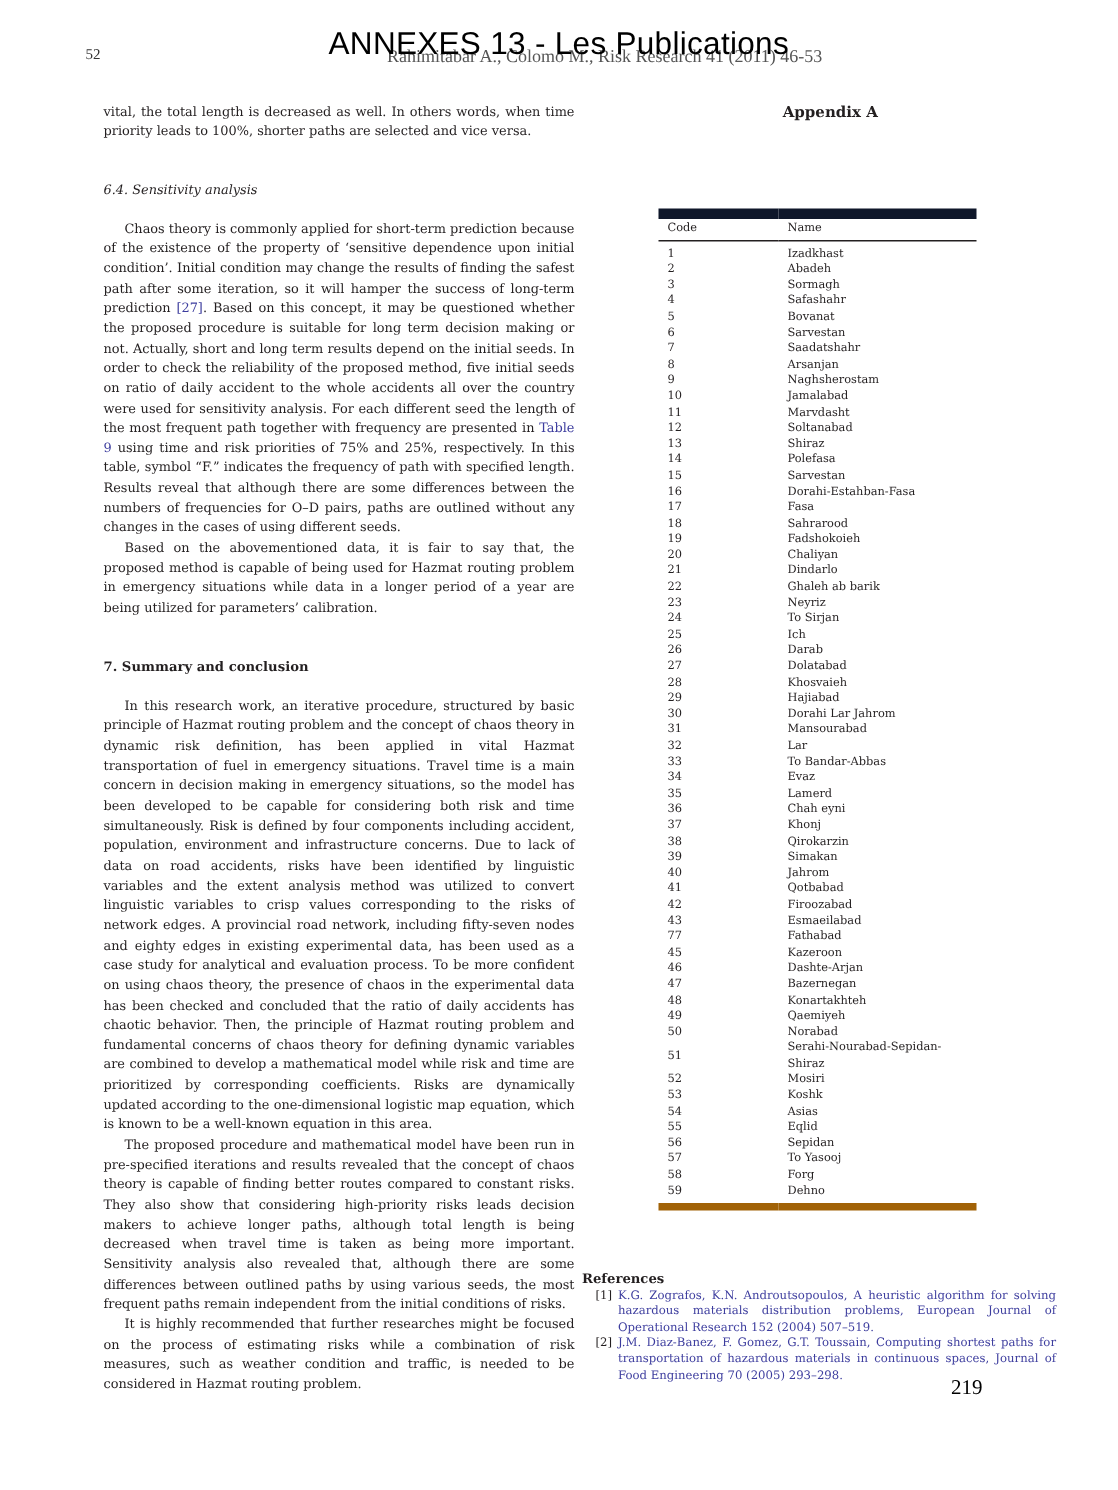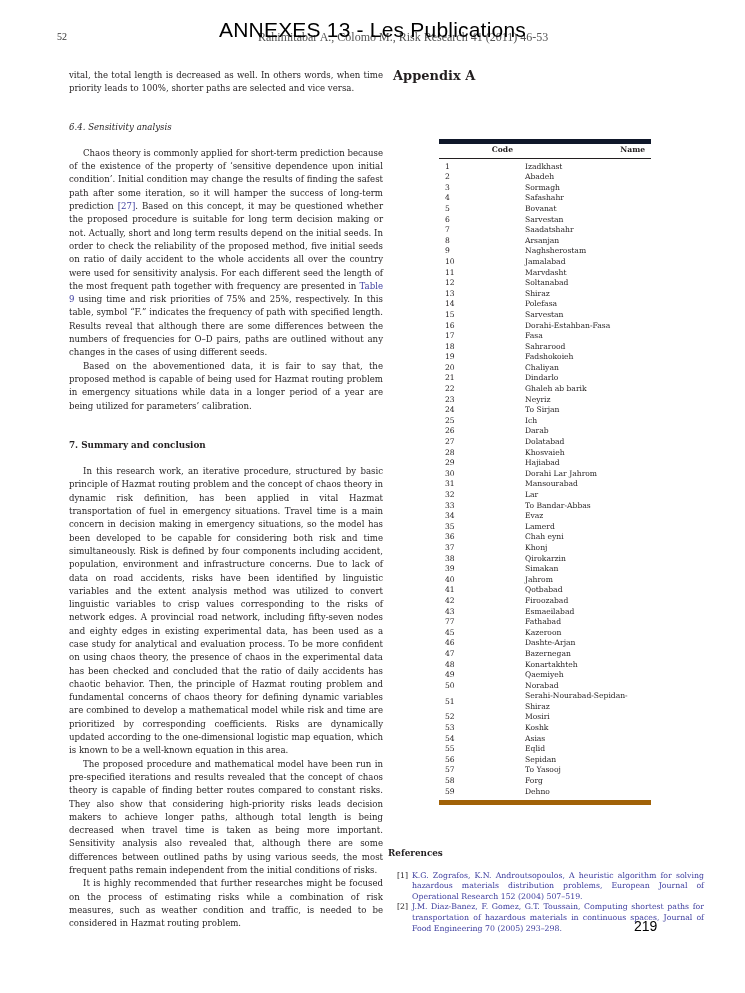--- a/index.html
+++ b/index.html
@@ -10,34 +10,34 @@
   .running-head { position: absolute; left: 258px; top: 30px; font-family: "Liberation Serif", serif;
          font-size: 12px; color: #555; z-index: 1; white-space: nowrap; }
   .page-num { position: absolute; left: 57px; top: 31px; font-family: "Liberation Serif", serif; font-size: 10px; color:#333; }
   .col-left { position: absolute; left: 53px; top: 69px; width: 314px; font-size: 8.6px; line-height: 13.3px; margin-left: 16px; }
   .col-right { position: absolute; left: 388px; top: 69px; width: 316px; font-size: 8.6px; line-height: 13.3px; }
   p { margin: 0; text-align: justify; }
   .indent { text-indent: 14px; }
   .section-sub { font-style: italic; margin: 25px 0 13px 0; }
   .section-head { font-weight: bold; margin: 26px 0 13px 0; font-size: 8.8px; }
   .link { color: #3d3d9e; }
-  .appendix-head { font-weight: bold; font-size: 13px; margin: 0 0 13px 5px; }
+  .appendix-head { font-weight: bold; font-size: 10px; margin: 0 0 13px 15px; text-align: center; }
   table.nodes { position: absolute; left: 439px; top: 139px; width: 212px; border-collapse: collapse;
          font-size: 7.6px; line-height: 10.6px; font-family: "DejaVu Serif", serif; }
-  table.nodes th { font-weight: bold; text-align: right; padding: 1px 6px 2px 6px; border-top: 5px solid #0f172a; border-bottom: 1px solid #231f20; }
+  table.nodes th { font-weight: normal; text-align: left; padding: 1px 6px 2px 6px; border-top: 7px solid #0f172a; border-bottom: 1px solid #231f20; }
   table.nodes td { padding: 0 6px; }
   table.nodes tr:first-child td { padding-top: 3px; }
   table.nodes td.c1 { width: 68px; }
   table.nodes tbody tr:last-child td { border-bottom: 5px solid #a16207; padding-bottom: 3px; }
   .refs { position: absolute; left: 388px; top: 848px; width: 316px; font-size: 7.8px; line-height: 10.6px; }
-  .refs-head { font-weight: bold; font-size: 8.8px; margin-bottom: 12px; }
+  .refs-head { font-weight: bold; font-size: 8.8px; margin-bottom: 0; }
   .ref { display: flex; color: #3d3d9e; }
   .ref .num { width: 20px; flex: none; color: #231f20; text-align: right; padding-right: 4px; }
   .ref .txt { flex: 1; text-align: justify; }
-  .folio { position: absolute; left: 634px; top: 918px; font-family: Liberation Sans, sans-serif; font-size: 14px; color:#000; }
+  .folio { position: absolute; left: 634px; top: 918px; font-family: Liberation Serif, serif; font-size: 14px; color:#000; }
 </style>
 </head>
 <body>
 
 <div class="page-num">52</div>
 <div class="running-head">Rahimitabar A., Colomo M., Risk Research 41 (2011) 46-53</div>
 <div class="overlay-title">ANNEXES 13 - Les Publications</div>
 
 <div class="col-left">
   <p>vital, the total length is decreased as well. In others words, when time priority leads to 100%, shorter paths are selected and vice versa.</p>

